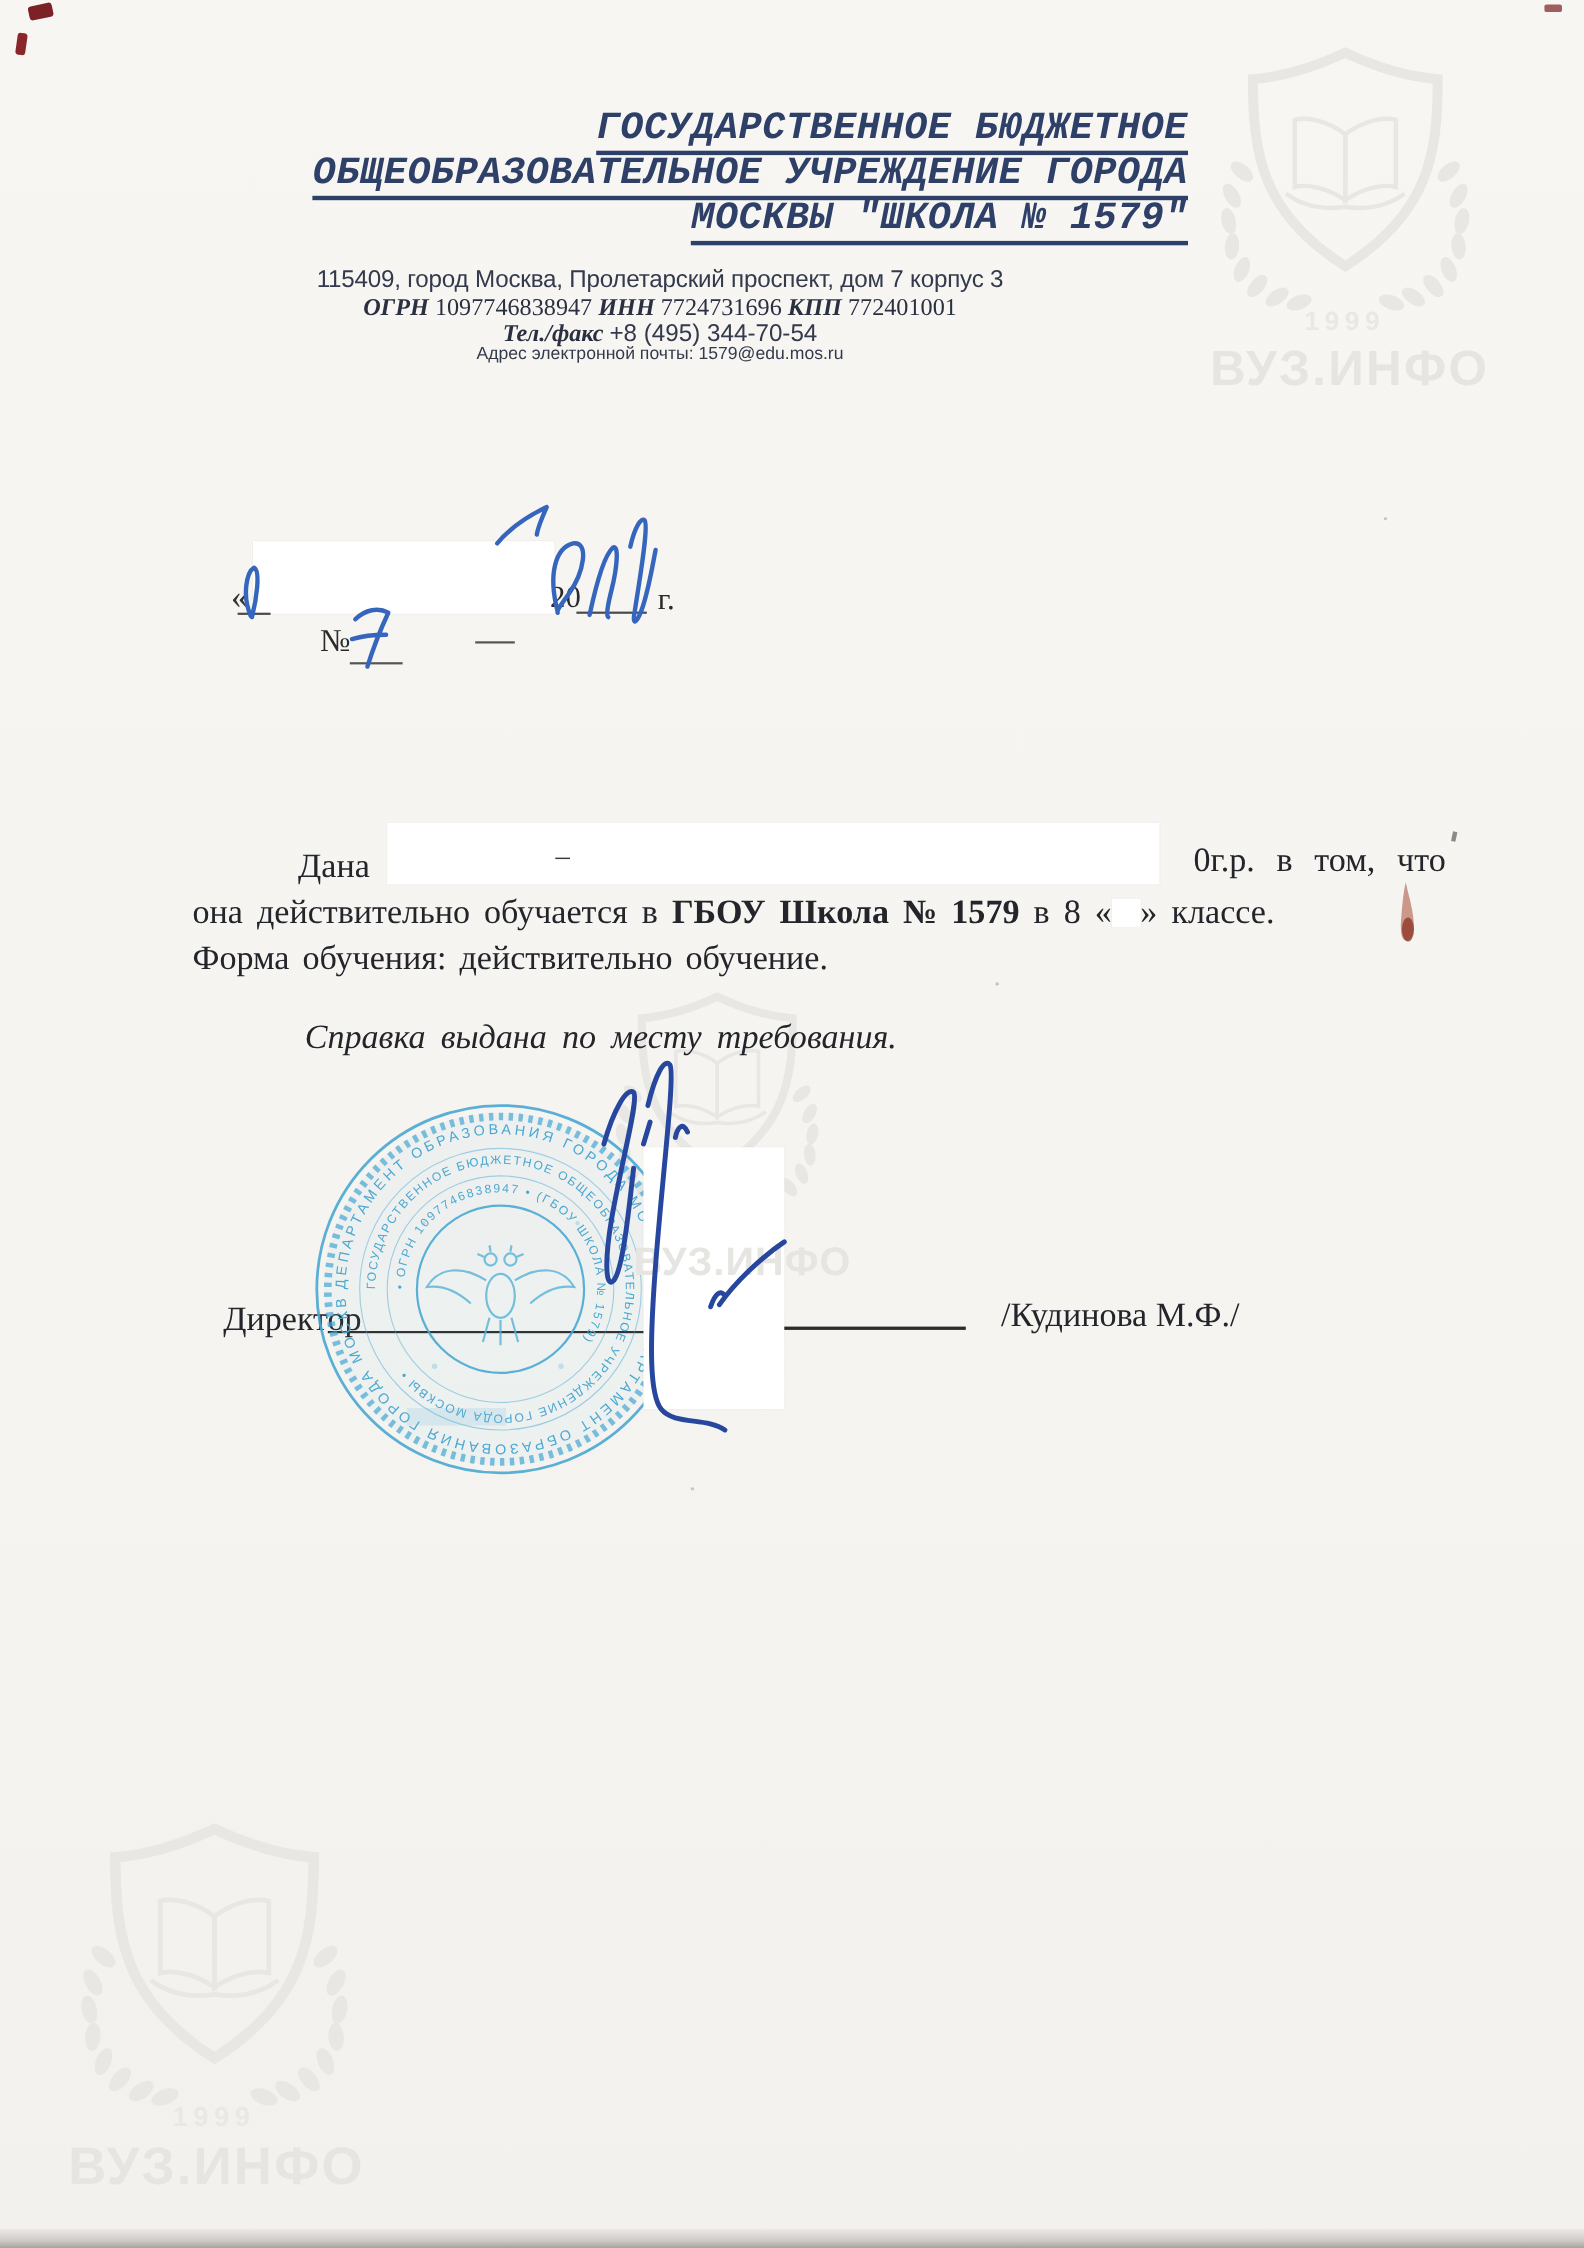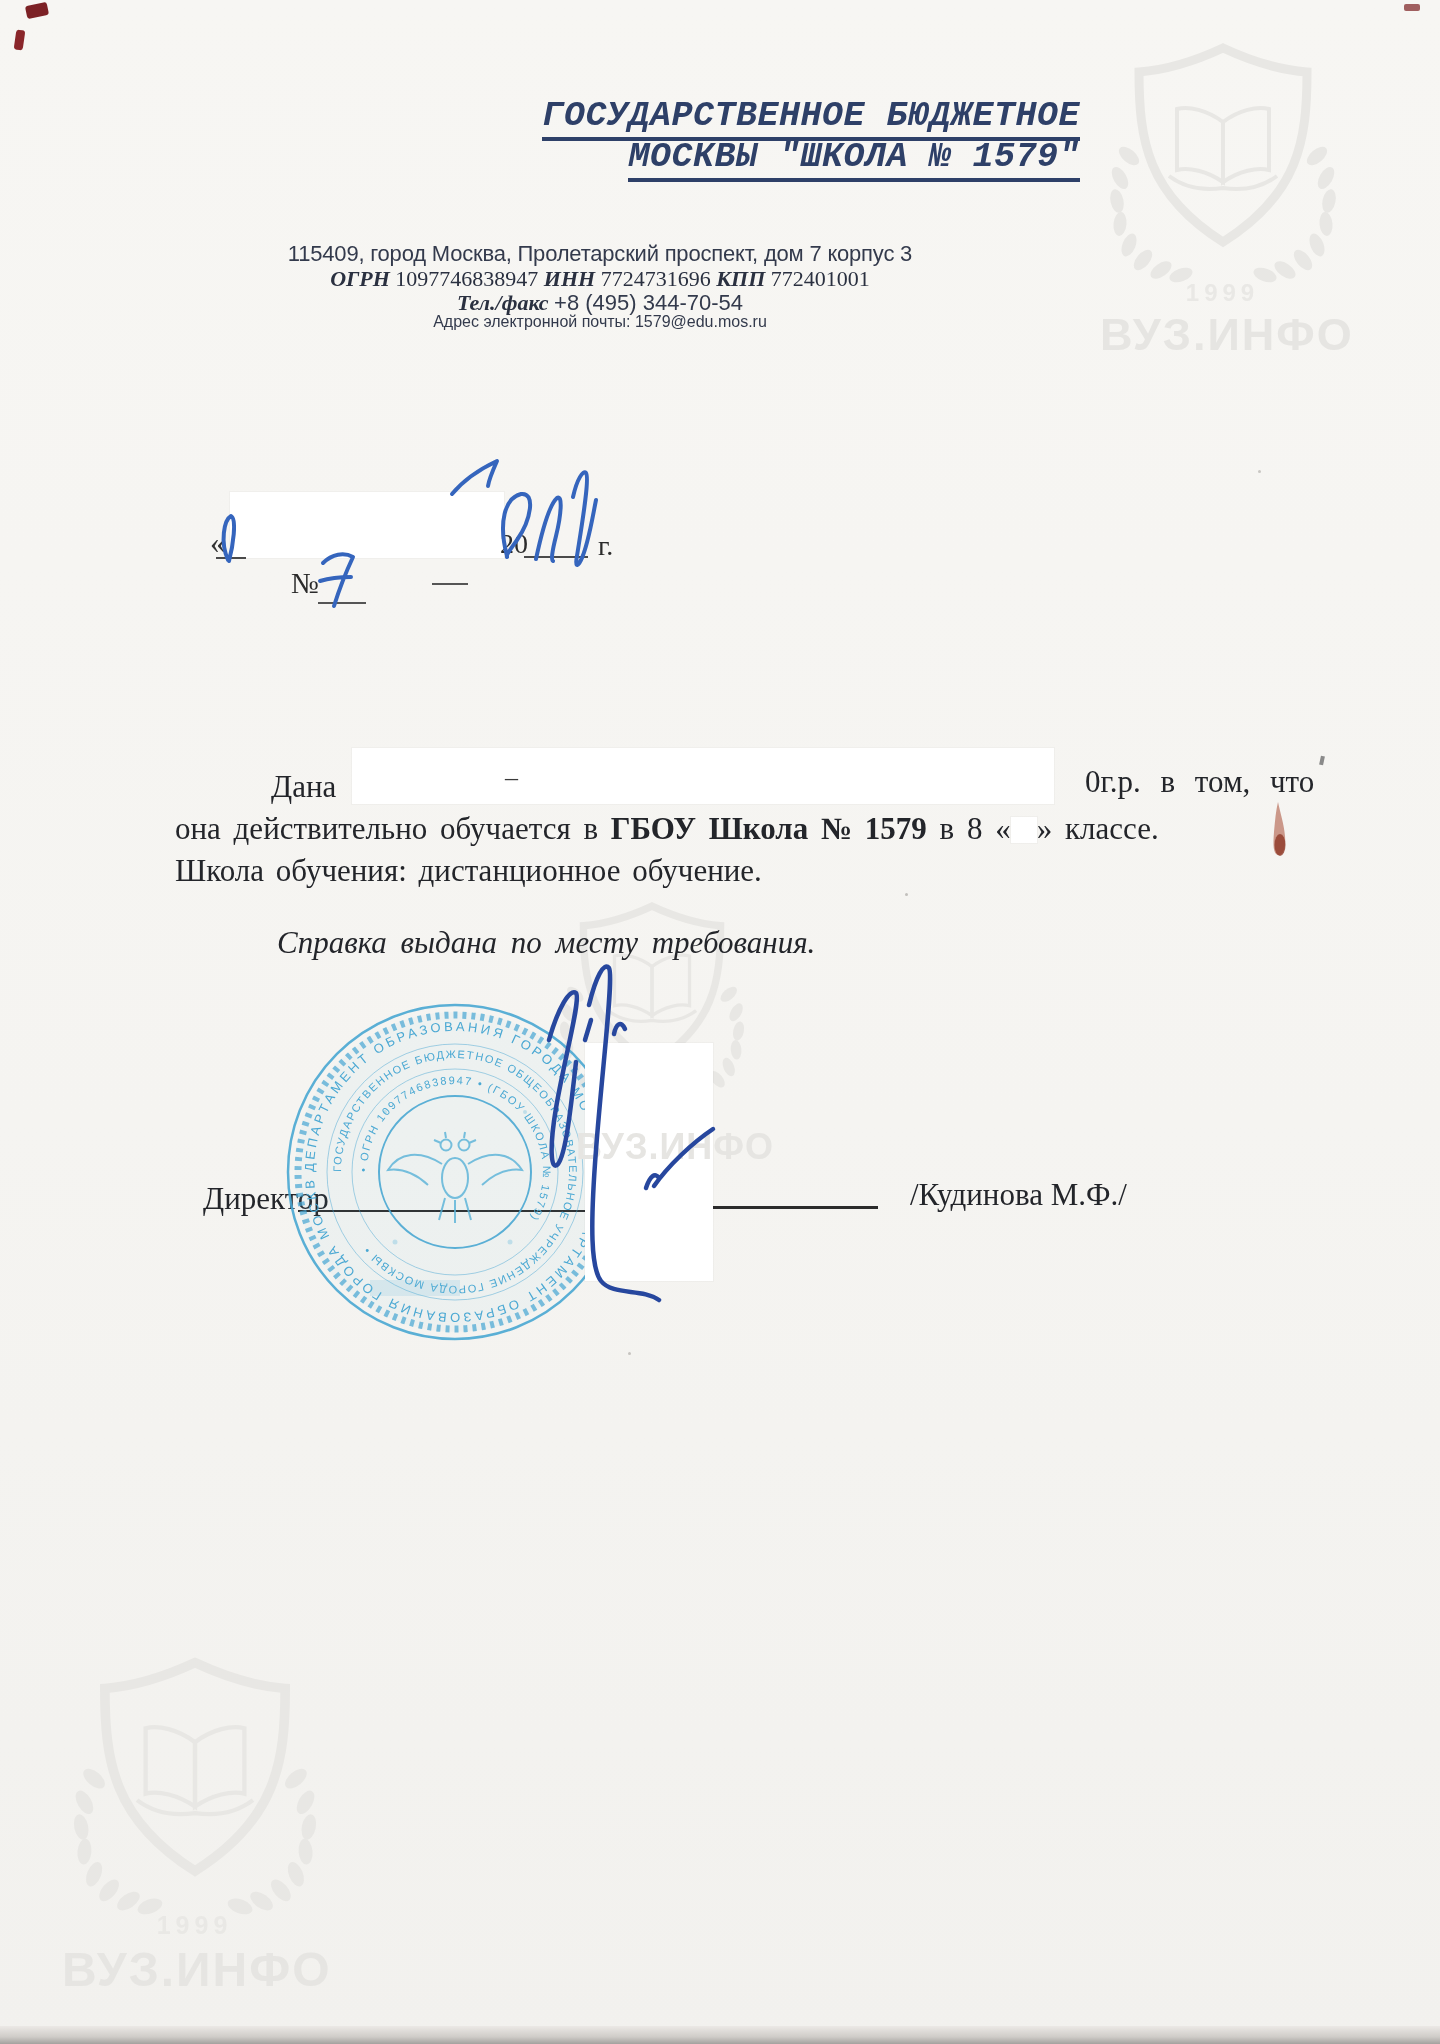--- a/index.html
+++ b/index.html
@@ -83,20 +83,21 @@
 <div class="wm" style="left:62px;top:1652px;width:265px;">
   <svg width="258" height="263" viewBox="0 0 240 245">
       <use href="#wmshield"></use>
     </svg>
   <div class="wm-year" style="font-size:25px;margin-top:-4px;">1999</div>
   <div class="wm-brand" style="font-size:48px;margin-top:2px;">ВУЗ.ИНФО</div>
 </div>
 
 <div class="abs title">
   <div><span>ГОСУДАРСТВЕННОЕ БЮДЖЕТНОЕ</span></div>
+  <div><span>ОБЩЕОБРАЗОВАТЕЛЬНОЕ УЧРЕЖДЕНИЕ ГОРОДА</span></div>
   <div><span>МОСКВЫ "ШКОЛА № 1579"</span></div>
 </div>
 
 <div class="abs contact c-sans" style="top:241px;font-size:22px;letter-spacing:-0.2px;">115409, город Москва, Пролетарский проспект, дом 7 корпус 3</div>
 <div class="abs contact c-serif" style="top:266px;font-size:22px;">
   <span class="lbl">ОГРН</span>
   <span>1097746838947</span>
   <span class="lbl">ИНН</span>
   <span>7724731696</span>
   <span class="lbl">КПП</span>
@@ -120,21 +121,21 @@
 
 <div class="wbox" style="left:352px;top:748px;width:702px;height:56px;z-index:3;"></div>
 <div class="abs serif30" style="left:271px;top:769px;z-index:4;">Дана</div>
 <div class="abs" style="left:505px;top:763px;z-index:4;font-size:26px;color:#3a3a3a;">–</div>
 <div class="abs serif30" style="left:1085px;top:764px;word-spacing:12px;z-index:4;">0г.р. в том, что</div>
 <div class="abs" style="left:1320px;top:756px;width:4px;height:9px;background:#8a8a8a;transform:rotate(12deg);z-index:4;"></div>
 
 <div class="abs serif30" style="left:175px;top:811px;word-spacing:5px;white-space:nowrap;">
   <span>она действительно обучается в </span><b>ГБОУ Школа № 1579</b><span> в 8 «</span><span class="wbox" style="position:static;display:inline-block;width:26px;height:26px;vertical-align:-4px;"></span><span>» классе.</span>
 </div>
-<div class="abs serif30" style="left:175px;top:853px;word-spacing:4px;">Школа обучения: дистанционное обучение.</div>
+<div class="abs serif30" style="left:175px;top:853px;word-spacing:4px;">Форма обучения: действительно обучение.</div>
 <div class="abs serif30" style="left:277px;top:925px;word-spacing:6px;font-style:italic;">Справка выдана по месту требования.</div>
 
 <svg class="abs" style="left:1268px;top:800px;" width="26" height="60" viewBox="0 0 26 60">
   <path d="M10 2 C12 12 16 24 17 36 C18 48 15 56 10 55 C5 54 5 44 6 32 C7 20 8 10 10 2 Z" fill="#a84b33" opacity="0.55"></path>
   <ellipse cx="12" cy="45" rx="5.5" ry="11" fill="#8f3a28" opacity="0.8"></ellipse>
 </svg>
 
 <svg class="abs" style="left:275px;top:992px;z-index:2;" width="360" height="360" viewBox="0 0 360 360">
   <g stroke="#4aa8d3" fill="none" opacity="0.9">
     <circle cx="180" cy="180" r="160" fill="#7cc3e0" opacity="0.07" stroke="none"></circle>

